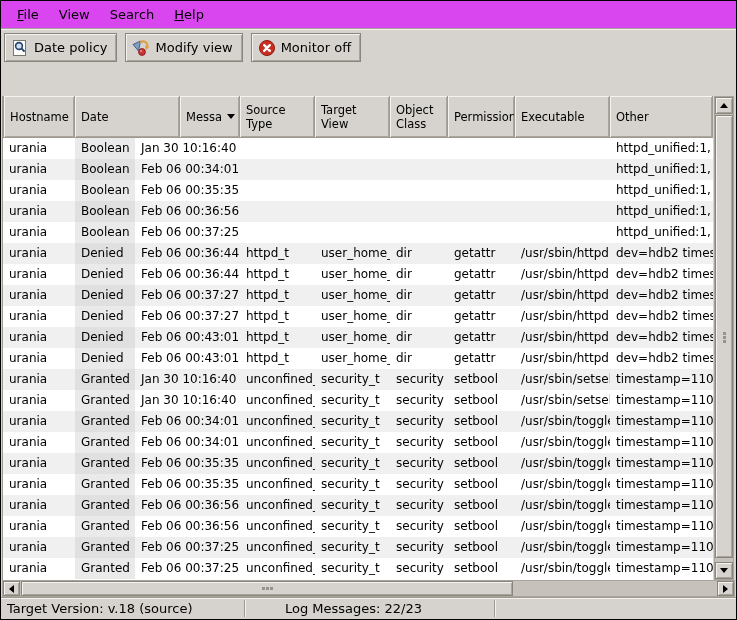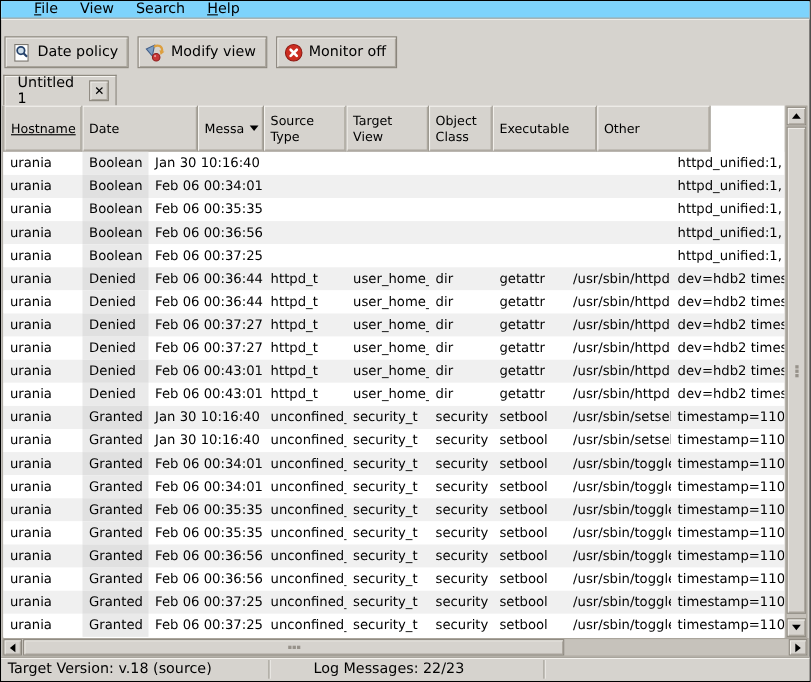--- a/index.html
+++ b/index.html
@@ -4,23 +4,23 @@
 <style>
   * { margin:0; padding:0; box-sizing:border-box; }
   html,body { background:#555; }
   .window {
     position:relative; width:737px; height:620px;
     border:1px solid #000; background:#d6d3ce;
     font-family:"DejaVu Sans", sans-serif; color:#000; overflow:hidden;
   }
   
   .menubar {
-    position:absolute; left:0; top:0; width:735px; height:16px;
-    background:#7dd3fc; border-bottom:1px solid #a8a399;
-    box-shadow:0 1px 0 #f4f2ee; padding-left:20px;
+    position:absolute; left:0; top:0; width:735px; height:28px;
+    background:#d946ef; border-bottom:1px solid #a8a399;
+    box-shadow:0 1px 0 #f4f2ee; padding-left:6px;
     display:flex; align-items:center; font-size:13px;
   }
   .menu-item { padding:3px 10px; cursor:default; }
   .menu-item u { text-decoration:underline; }
   
   .toolbar {
     position:absolute; left:0; top:28px; width:735px; height:37px;
     display:flex; align-items:center; padding-left:3px;
   }
   .tool-button {
@@ -156,40 +156,33 @@
       </div>
       <div class="tool-button">
         <span class="tool-icon"><svg width="18" height="18" viewBox="0 0 18 18">
             <circle cx="9" cy="9" r="7.5" fill="#cc2d21" stroke="#8e1b14"></circle>
             <path d="M6.2 6.2 L11.8 11.8 M11.8 6.2 L6.2 11.8" stroke="#ffffff" stroke-width="2.4" stroke-linecap="round"></path>
           </svg></span>
         <span>Monitor off</span>
       </div>
     </div>
 
-  <div class="tabbar">
-    <div class="tab">
-      <span>Untitled 1</span>
-      <span class="tab-close">
-        <span class="close-x"></span>
-      </span>
-    </div>
-  </div>
 
   <div class="view">
     <div class="theader" id="theader">
-        <div class="hcell" style="width: 72px; text-decoration: underline;"><span>Hostname</span></div>
+        <div class="hcell" style="width: 72px;"><span>Hostname</span></div>
         <div class="hcell" style="width: 105px;"><span>Date</span></div>
         <div class="hcell" style="width: 60px;"><span>Messa</span><span class="sort-arrow"></span></div>
         <div class="hcell" style="width: 75px;"><span>Source
 Type</span></div>
         <div class="hcell" style="width: 75px;"><span>Target
 View</span></div>
         <div class="hcell" style="width: 58px;"><span>Object
 Class</span></div>
+        <div class="hcell" style="width: 67px;"><span>Permission</span></div>
         <div class="hcell" style="width: 95px;"><span>Executable</span></div>
         <div class="hcell" style="width: 103px;"><span>Other</span></div>
       </div>
     <div class="tbody" id="tbody">
         <div class="trow">
           <div class="tcell" style="width: 72px;">urania</div>
           <div class="tcell sorted" style="width: 60px;">Boolean</div>
           <div class="tcell" style="width: 105px;">Jan 30 10:16:40</div>
           <div class="tcell" style="width: 75px;"></div>
           <div class="tcell" style="width: 75px;"></div>

